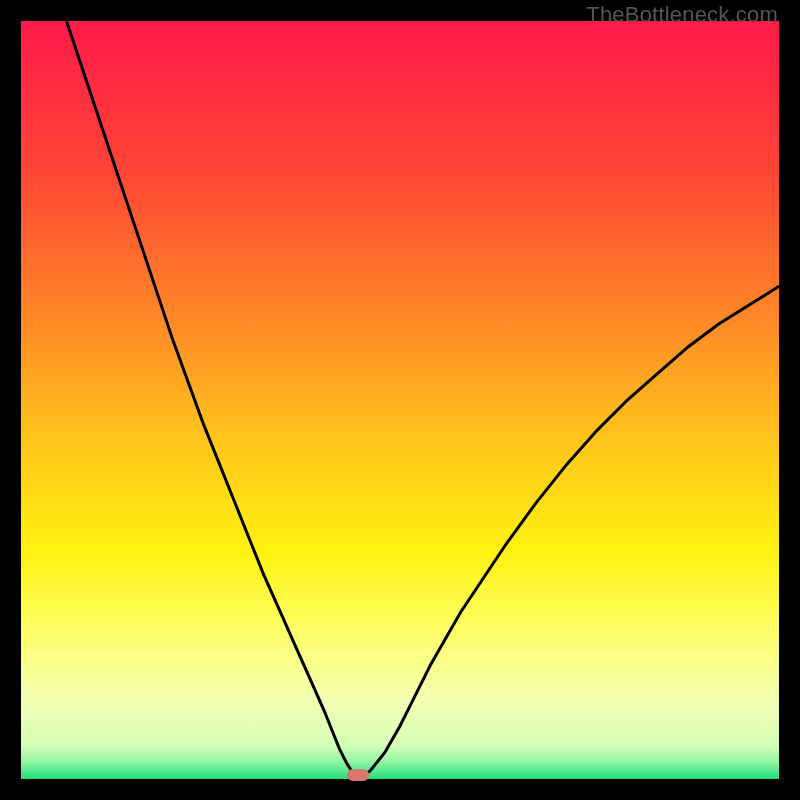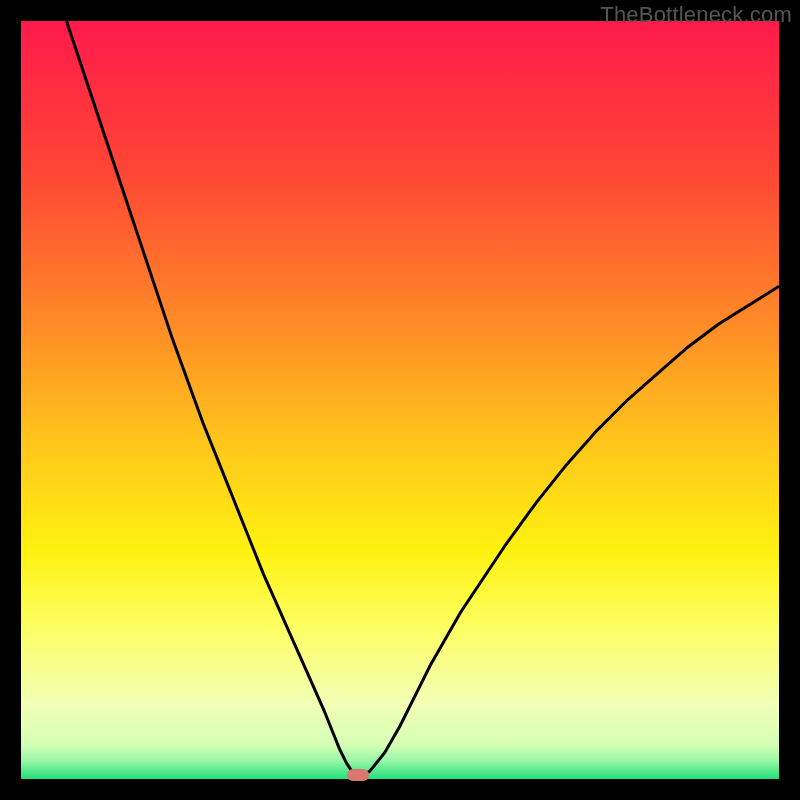--- a/index.html
+++ b/index.html
@@ -22,21 +22,21 @@
   .plot-area {
     position: absolute;
     left: 0;
     top: 0;
     width: 758px;
     height: 758px;
   }
   .watermark {
     position: absolute;
     top: 2px;
-    right: 8px;
+    right: 22px;
     color: #555;
     font-size: 22px;
     font-weight: 500;
     letter-spacing: 0.2px;
   }
   .marker {
     position: absolute;
     width: 22px;
     height: 12px;
     border-radius: 6px;

